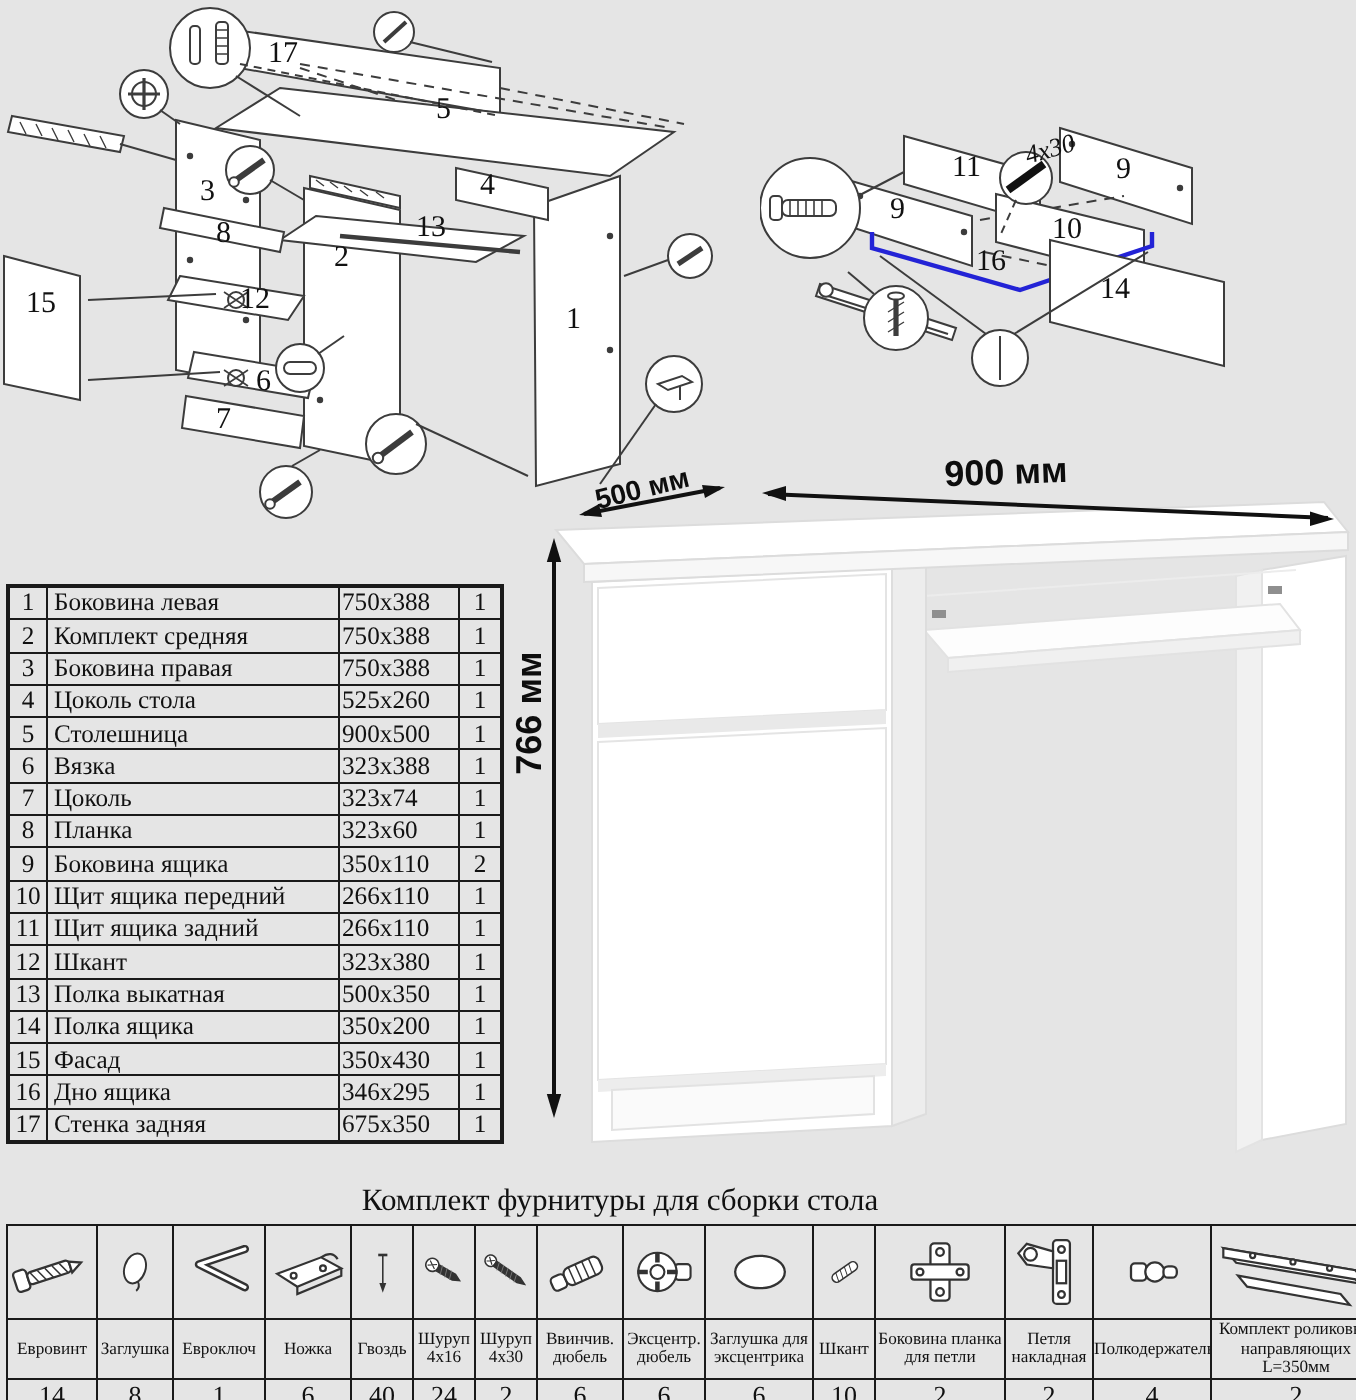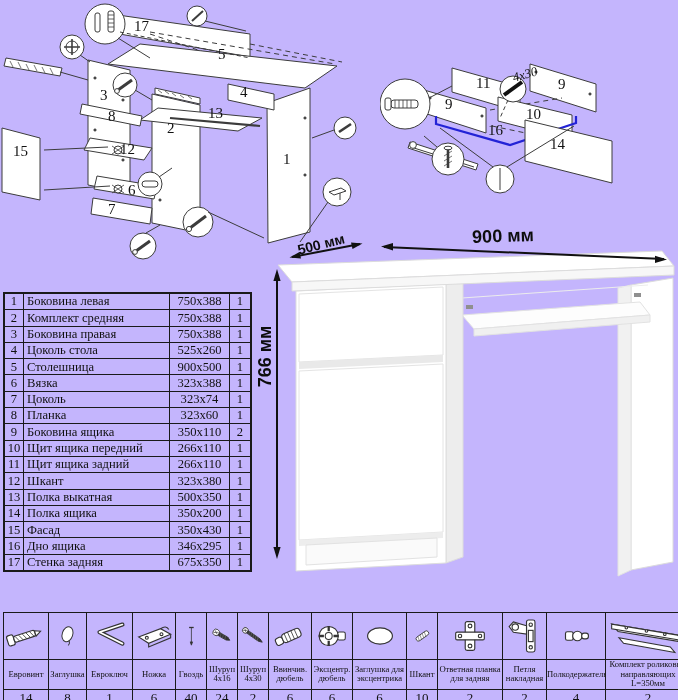--- a/index.html
+++ b/index.html
@@ -1,35 +1,35 @@
 <!DOCTYPE html>
 <html><head>
 <meta charset="utf-8">
 <style>
   html,body{margin:0;padding:0;background:#fff;}
-  .stage{position:relative;width:678px;height:700px;background:#c4b5fd;overflow:hidden;
+  .stage{position:relative;width:678px;height:700px;background:#e5e5e5;overflow:hidden;
          font-family:"Liberation Serif","DejaVu Serif",serif;color:#111;}
   svg.diag{position:absolute;}
   #diagLeft{left:0;top:0;}
   #diagRight{left:380px;top:40px;}
   .diag text{font-family:"Liberation Serif","DejaVu Serif",serif;font-size:15px;fill:#111;}
   .diag text.note{font-size:13px;font-style:italic;}
   .desk{position:absolute;left:250px;top:235px;width:428px;height:365px;}
   .dim{position:absolute;font-family:"Liberation Sans","DejaVu Sans",sans-serif;font-weight:bold;
        color:#0d0d0d;white-space:nowrap;}
   .dim-w{left:438px;top:226px;width:130px;text-align:center;font-size:18px;transform:rotate(-2deg);}
   .dim-d{left:284px;top:236px;width:74px;text-align:center;font-size:14px;transform:rotate(-14deg);}
   .dim-h{left:225px;top:346px;width:80px;text-align:center;font-size:18px;transform:rotate(-90deg);}
   #partsTable{position:absolute;left:3px;top:292px;border-collapse:collapse;table-layout:fixed;
               width:236px;border:2px solid #1a1a1a;}
   #partsTable td{border:1px solid #1a1a1a;height:15.3px;padding:0 1px;font-size:12.6px;line-height:1;
                  overflow:hidden;white-space:nowrap;}
   #partsTable td.c-num{width:16px;text-align:center;}
   #partsTable td.c-name{width:141px;padding-left:3px;margin-top:24px;}
-  #partsTable td.c-size{width:57px;text-align:center;}
+  #partsTable td.c-size{width:57px;}
   #partsTable td.c-qty{width:18px;text-align:center;}
   .kit-title{position:absolute;left:30px;top:592px;width:560px;text-align:center;font-size:15.5px;}
   #kitTable{position:absolute;left:3px;top:612px;border-collapse:collapse;table-layout:fixed;
             width:672px;border:1px solid #1a1a1a;}
   #kitTable td{border:1px solid #1a1a1a;padding:0;text-align:center;vertical-align:middle;overflow:hidden;}
   #kitIcons td{height:46px;}
   #kitIcons svg{display:block;margin:1px auto;height:42px;max-width:96%;}
   td.kit-name{font-size:8.6px;line-height:1.12;height:21px;padding:1px 1px;
               font-family:"Liberation Serif","DejaVu Serif",serif;}
   td.kit-qty{font-size:13px;height:15px;}
@@ -336,20 +336,21 @@
         </tr>
         <tr>
           <td class="c-num">17</td>
           <td class="c-name">Стенка задняя</td>
           <td class="c-size">675x350</td>
           <td class="c-qty">1</td>
         </tr>
       </tbody>
     </table>
 
+  <div class="kit-title">Комплект фурнитуры для сборки стола</div>
   <table id="kitTable">
     <tbody>
       <tr id="kitIcons">
           <td style="width: 44px;">
             <svg viewBox="0 0 44 44">
               <g transform="rotate(-18 22 22)" stroke="#333" stroke-width="1.2" fill="#fff">
                 <rect x="2" y="16" width="7" height="11" rx="2"></rect>
                 <rect x="9" y="18.5" width="23" height="6.5" rx="2"></rect>
                 <path d="M11 19 l3 6 M15 19 l3 6 M19 19 l3 6 M23 19 l3 6 M27 19 l3 6" stroke-width=".8" fill="none"></path>
                 <path d="M32 19.5 L38 22 L32 25.5 Z"></path>
@@ -493,21 +494,21 @@
           <td class="kit-name">Заглушка</td>
           <td class="kit-name">Евроключ</td>
           <td class="kit-name">Ножка</td>
           <td class="kit-name">Гвоздь</td>
           <td class="kit-name">Шуруп 4x16</td>
           <td class="kit-name">Шуруп 4x30</td>
           <td class="kit-name">Ввинчив. дюбель</td>
           <td class="kit-name">Эксцентр. дюбель</td>
           <td class="kit-name">Заглушка для эксцентрика</td>
           <td class="kit-name">Шкант</td>
-          <td class="kit-name">Ответная планка для задняя</td>
+          <td class="kit-name">Боковина планка для петли</td>
           <td class="kit-name">Петля накладная</td>
           <td class="kit-name">Полкодержатель</td>
           <td class="kit-name">Комплект роликовых направляющих L=350мм</td>
         </tr>
       <tr id="kitQtys">
           <td class="kit-qty">14</td>
           <td class="kit-qty">8</td>
           <td class="kit-qty">1</td>
           <td class="kit-qty">6</td>
           <td class="kit-qty">40</td>

